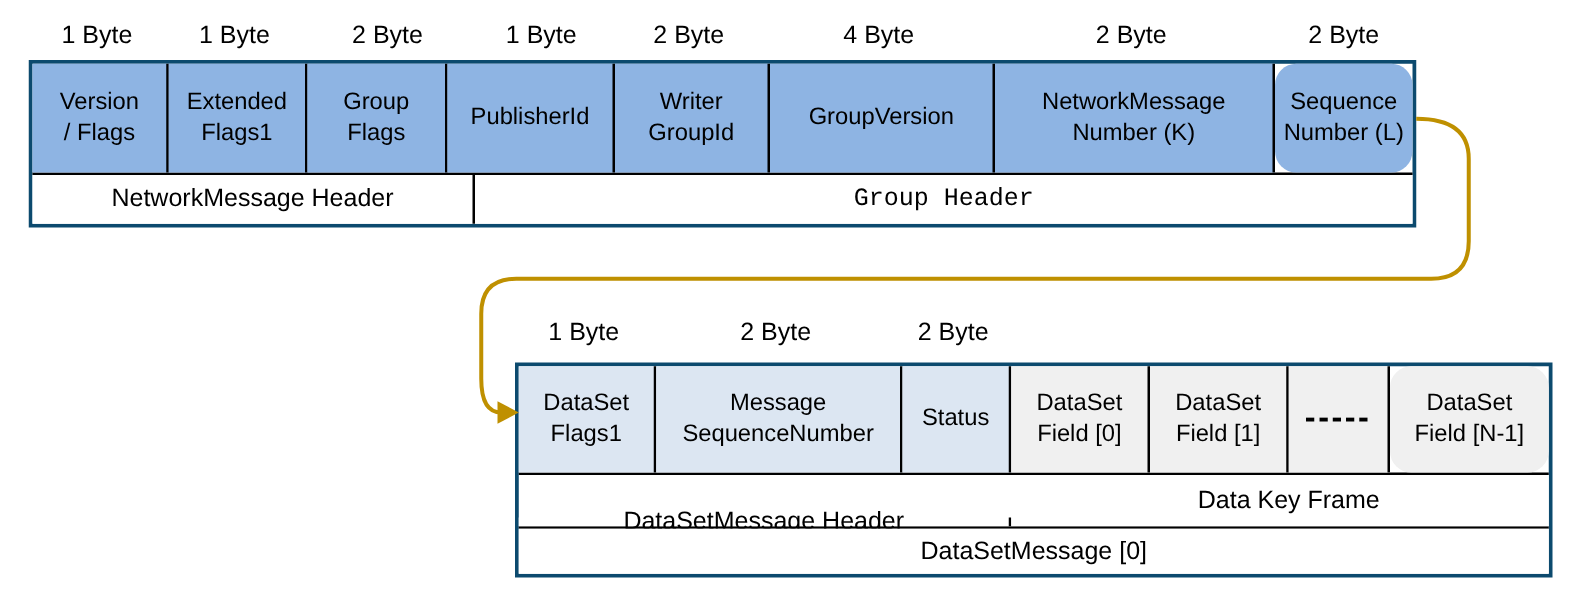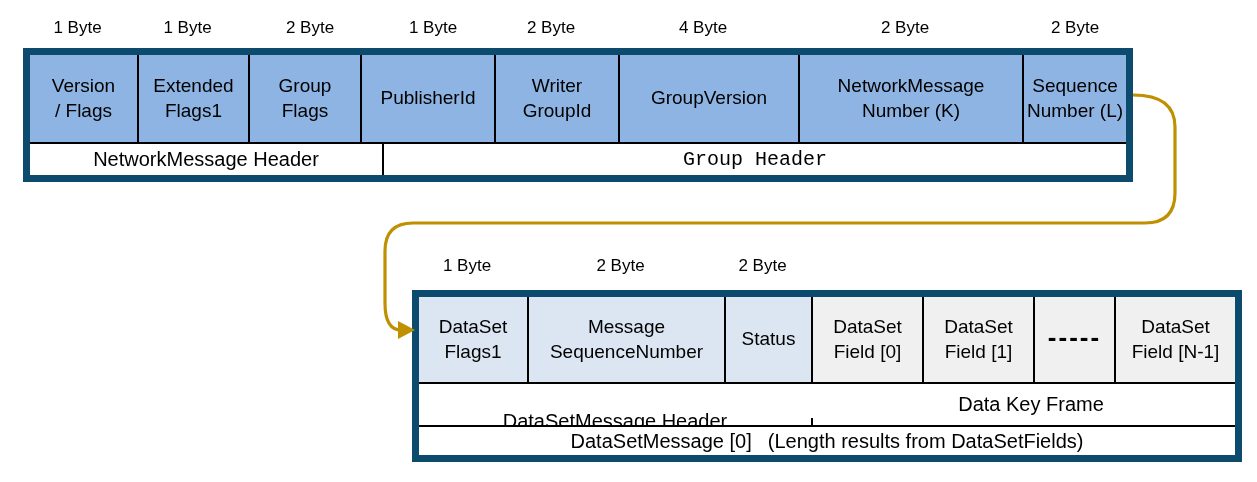--- a/index.html
+++ b/index.html
@@ -8,40 +8,40 @@
     width:1257px;height:482px;
     background:#ffffff;
     font-family:"Liberation Sans", sans-serif;
     color:#000;
     overflow:hidden;
   }
   
   .byte-row{position:absolute;display:flex;height:28px;}
   .byte-row .bl{
     display:flex;align-items:center;justify-content:center;
-    font-size:17px;white-space:nowrap;
+    font-size:20px;white-space:nowrap;
   }
   
   .msg-table{
     position:absolute;
-    border:7px solid #0c4a6e;
+    border:3px solid #0c4a6e;
     box-sizing:border-box;
     display:flex;flex-direction:column;
     background:#fff;
   }
   .trow{display:flex;box-sizing:border-box;}
   .trow.bb{border-bottom:2px solid #000;}
   .cell{
     box-sizing:border-box;
     display:flex;align-items:center;justify-content:center;
     text-align:center;
     font-size:19px;line-height:1.3;
     border-right:2px solid #000;
   }
-  .cell:last-child{border-right:none;}
+  .cell:last-child{border-right:none;border-radius:17px;}
   .cell .lbl{white-space:pre-line;}
   .blue{background:#8EB4E3;}
   .lblue{background:#DCE6F2;}
   .lgray{background:#F0F0F0;}
   .span-cell{
     box-sizing:border-box;
     display:flex;align-items:center;justify-content:center;
     font-size:20px;background:#fff;
     border-right:2px solid #000;
   }
@@ -181,21 +181,20 @@
     <div class="trow r2 bb">
       <div class="span-cell s0">
           <span>DataSetMessage Header</span>
         </div>
       <div class="span-cell s1">
           <span>Data Key Frame</span>
         </div>
     </div>
     <div class="trow r3 span-cell footer-row" style="border-right:none;">
       <span class="fpart">DataSetMessage [0]</span>
-      <span class="fpart">(Length results from DataSetFields)</span>
     </div>
   </div>
 
   <svg class="arrow-svg" width="1257" height="482" viewBox="0 0 1257 482">
     <path d="M 1133 95 Q 1175 95 1175 127 L 1175 193 Q 1175 223 1145 223 L 413 223 Q 385 223 385 251 L 385 303 Q 385 330 401 330" fill="none" stroke="#BF9000" stroke-width="3.2"></path>
     <polygon points="398,321 398,339 415,330" fill="#BF9000"></polygon>
   </svg>
 
 </div>
 

